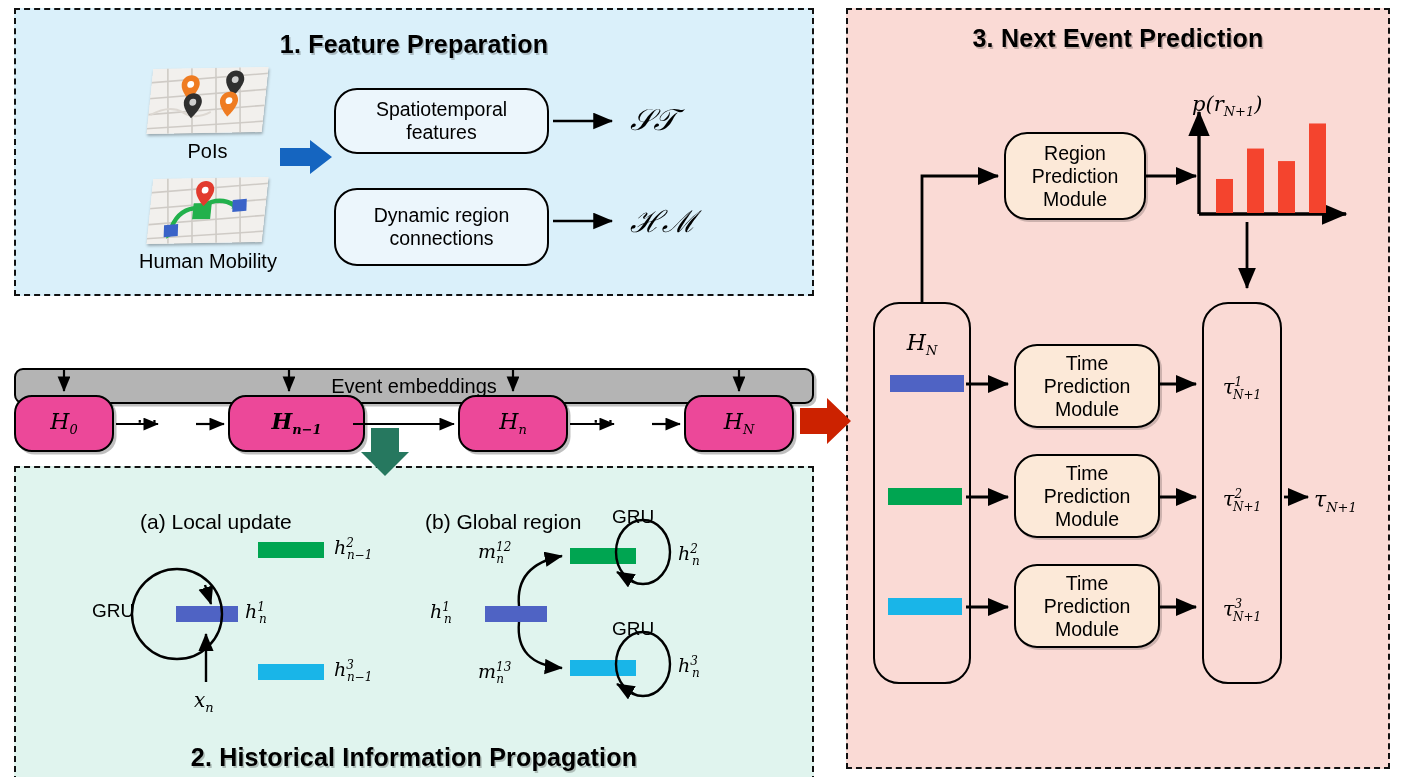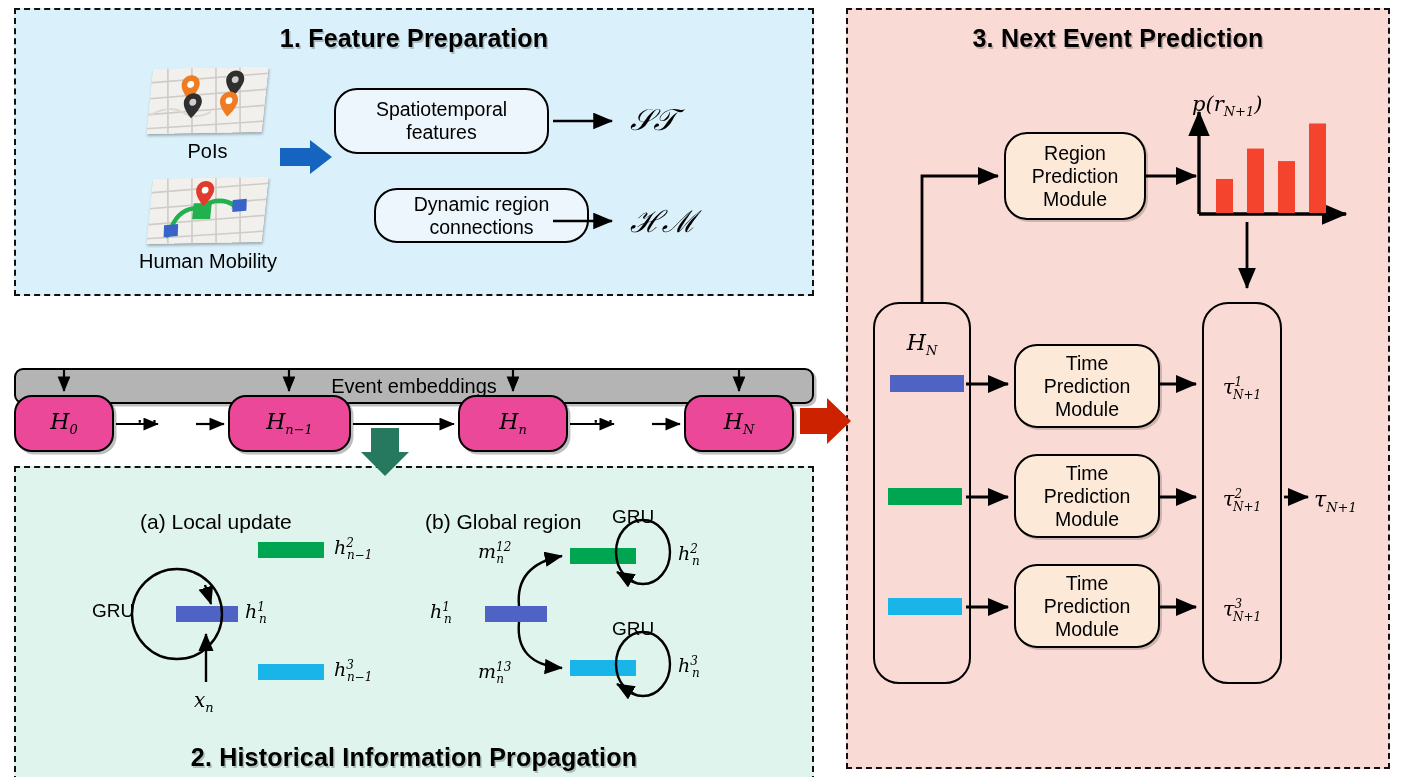--- a/index.html
+++ b/index.html
@@ -44,21 +44,21 @@
   .map{position:absolute;overflow:hidden;
        background:linear-gradient(180deg,#f3f1ee,#e6e3de);
        box-shadow:1px 2px 3px rgba(0,0,0,.3);}
   svg{display:block;overflow:visible;}
   .ovl{position:absolute;left:0;top:0;width:1404px;height:777px;pointer-events:none;}
 </style>
 </head>
 <body>
 
 <div class="panel" id="panel1">
-  <div class="ptitle" style="top:14px;">1. Feature Preparation</div>
+  <div class="ptitle" style="top:20px;">1. Feature Preparation</div>
 </div>
 
 <div class="map" style="left:150px;top:68px;width:115px;height:65px;transform:skewX(-7deg) rotate(-1deg);">
   <svg width="115" height="65" viewBox="0 0 115 65">
     <rect width="115" height="65" fill="#f2f0ed"></rect>
     <g stroke="#cfcbc6" stroke-width="1.6" fill="none">
       <path d="M-5 14 L120 6"></path>
         <path d="M-5 30 L120 22"></path>
         <path d="M-5 46 L120 38"></path>
       <path d="M-5 60 L120 54"></path>
@@ -107,40 +107,40 @@
   </svg>
 </div>
 <div class="lab" style="left:122px;top:250px;width:172px;text-align:center;font-size:20px;">Human Mobility</div>
 
 <div class="rbox fbox" style="left:334px;top:88px;width:215px;height:66px;">
   <span>
     <span>Spatiotemporal</span><br>
     <span>features</span>
   </span>
 </div>
-<div class="rbox fbox" style="left:334px;top:188px;width:215px;height:55px;margin-left:40px;">
+<div class="rbox fbox" style="left:334px;top:188px;width:215px;height:78px;">
   <span>
     <span>Dynamic region</span><br>
     <span>connections</span>
   </span>
 </div>
 <div class="script" style="position:absolute;left:630px;top:102px;">𝒮𝒯</div>
 <div class="script" style="position:absolute;left:630px;top:200px;">ℋℳ</div>
 
 <div id="embed">
   <span>Event embeddings</span>
 </div>
 
 <div class="rbox hbox" style="left:14px;top:395px;width:100px;height:57px;">
   <span class="math">
     <span>H</span><sub style="font-size:13px;">0</sub>
   </span>
 </div>
 <div class="dots" style="left:136px;top:408px;">⋯</div>
-<div class="rbox hbox" style="left:228px;top:395px;width:123px;height:57px;">
+<div class="rbox hbox" style="left:228px;top:395px;width:137px;height:57px;font-weight:bold;">
   <span class="math">
     <span>H</span><sub style="font-size:13px;">n−1</sub>
   </span>
 </div>
 <div class="rbox hbox" style="left:458px;top:395px;width:110px;height:57px;">
   <span class="math">
     <span>H</span><sub style="font-size:13px;">n</sub>
   </span>
 </div>
 <div class="dots" style="left:592px;top:408px;">⋯</div>

